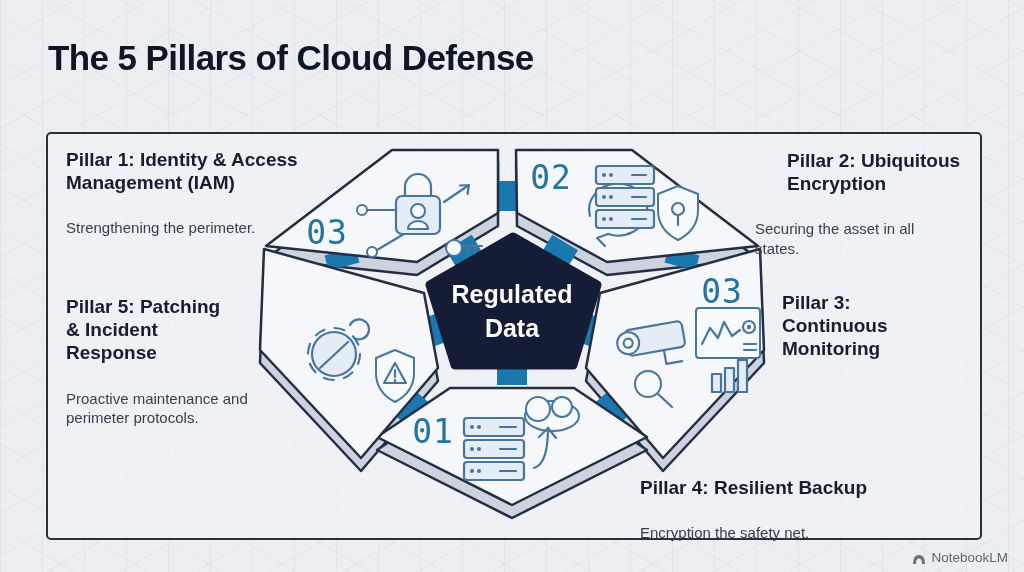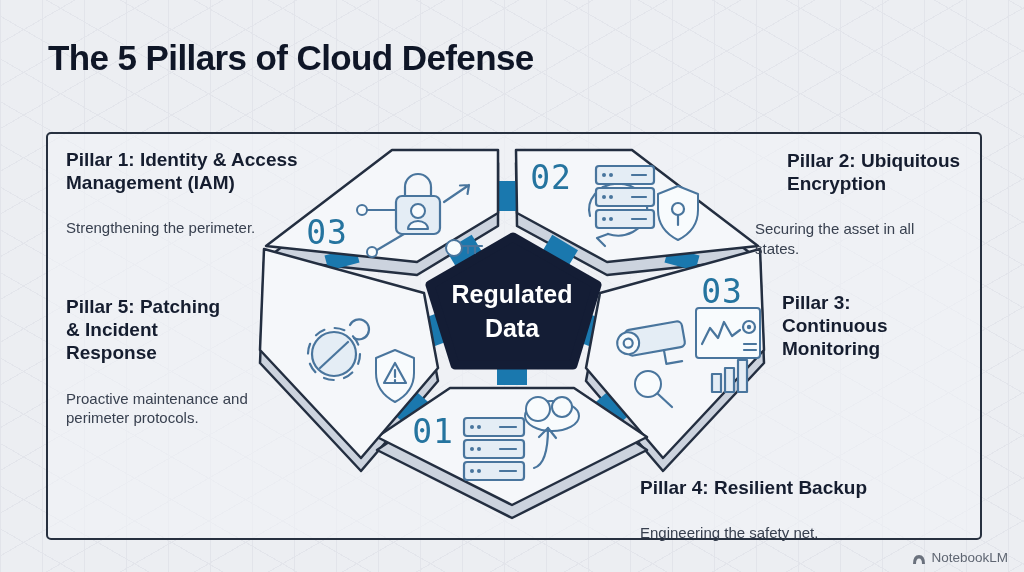--- a/index.html
+++ b/index.html
@@ -179,21 +179,21 @@
   </div>
   <div class="pillar pillar-2">
     <p class="heading">Pillar 2: Ubiquitous Encryption</p>
     <p class="desc">Securing the asset in all states.</p>
   </div>
   <div class="pillar pillar-3">
     <p class="heading">Pillar 3: Continuous Monitoring</p>
   </div>
   <div class="pillar pillar-4">
     <p class="heading">Pillar 4: Resilient Backup</p>
-    <p class="desc">Engineering the safety net.</p>
+    <p class="desc">Encryption the safety net.</p>
   </div>
   <div class="pillar pillar-5">
     <p class="heading">Pillar 5: Patching &amp; Incident Response</p>
     <p class="desc">Proactive maintenance and perimeter protocols.</p>
   </div>
 
   <div class="footer">
     <svg width="14" height="12" viewBox="0 0 14 12">
       <path d="M1,11 Q1,2 7,2 Q13,2 13,11 L10,11 Q10,5.5 7,5.5 Q4,5.5 4,11 Z" fill="#6a717d"></path>
     </svg>

